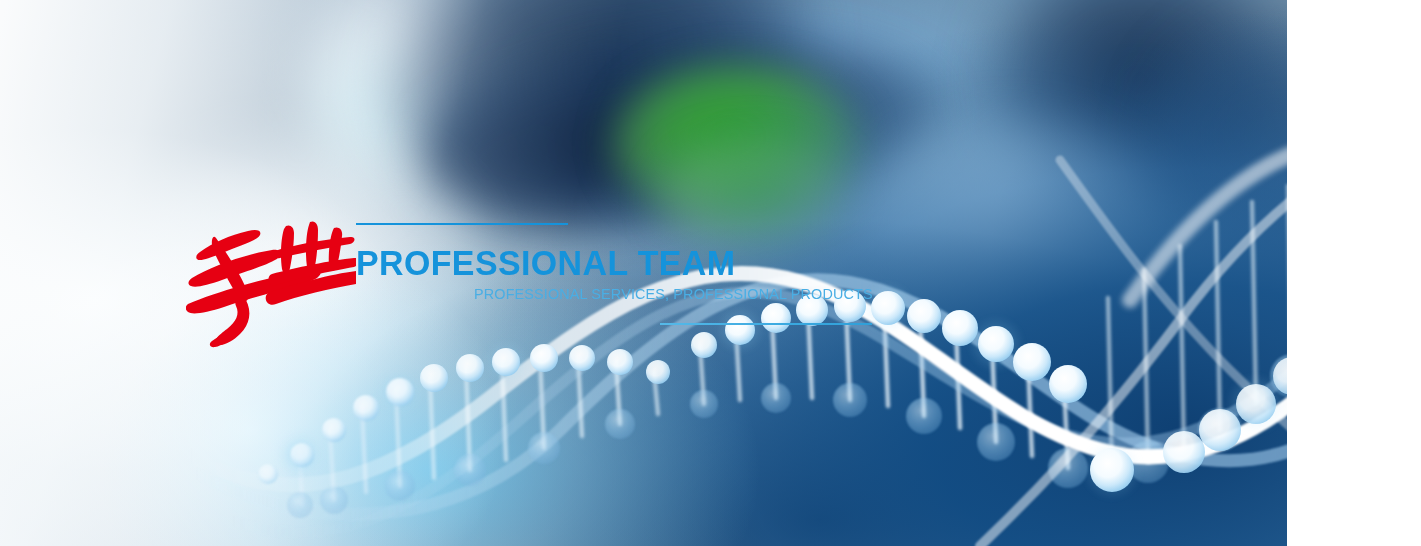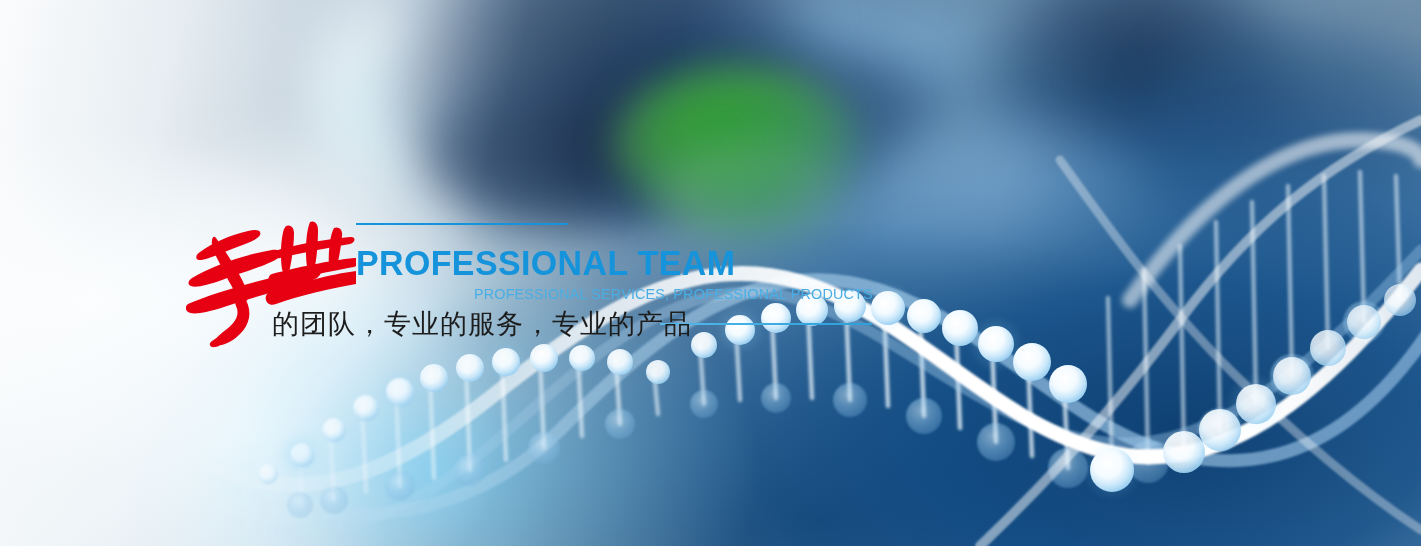--- a/index.html
+++ b/index.html
@@ -3,21 +3,21 @@
 <meta charset="utf-8">
 <title>Professional Team Banner</title>
 <style>
   html, body {
     margin: 0;
     padding: 0;
     background: #ffffff;
   }
   #banner {
     position: relative;
-    width: 1421px;
+    width: 1287px;
     height: 546px;
     overflow: hidden;
     font-family: "Liberation Sans", "DejaVu Sans", sans-serif;
     background: #cdd9e3;
   }
 
   
   .bg-layer {
     position: absolute;
     inset: 0;
@@ -450,16 +450,15 @@
       </svg>
     </div>
 
     <div class="rule-top"></div>
     <div class="rule-bottom"></div>
 
     <div class="title-en">PROFESSIONAL TEAM</div>
 
     <div class="subtitle-en">PROFESSIONAL SERVICES, PROFESSIONAL PRODUCTS</div>
 
-    <div class="subtitle-cn">的团队，专业的服务，专业的产品</div>
   </div>
 
 </div>
 
 </body></html>

